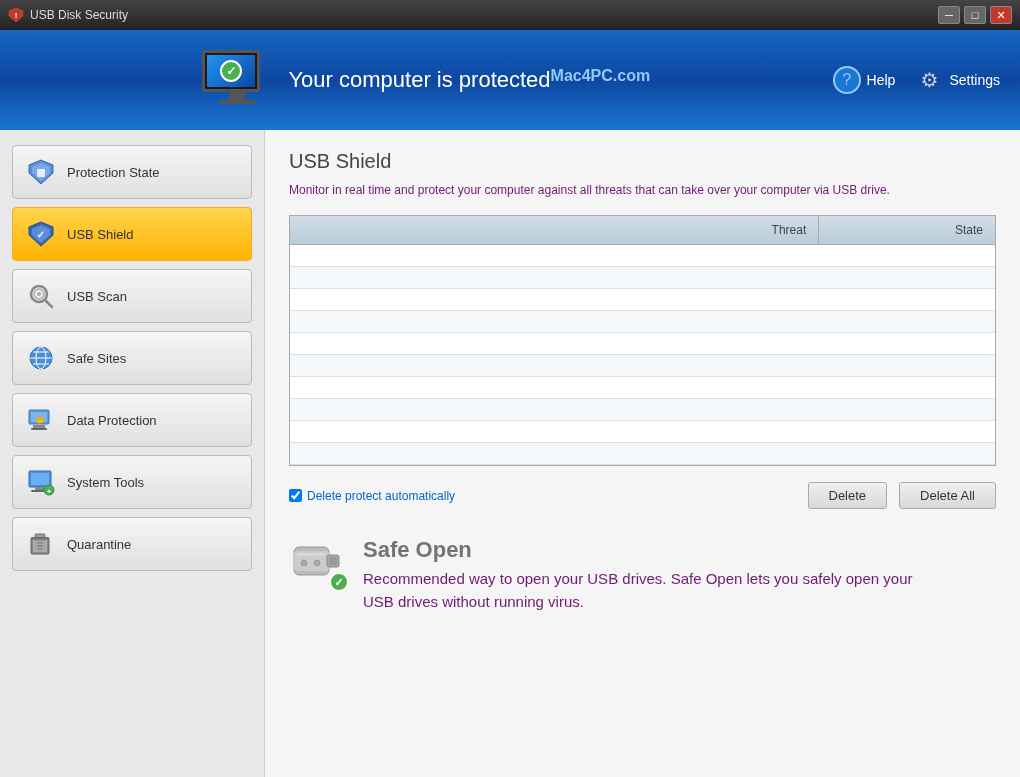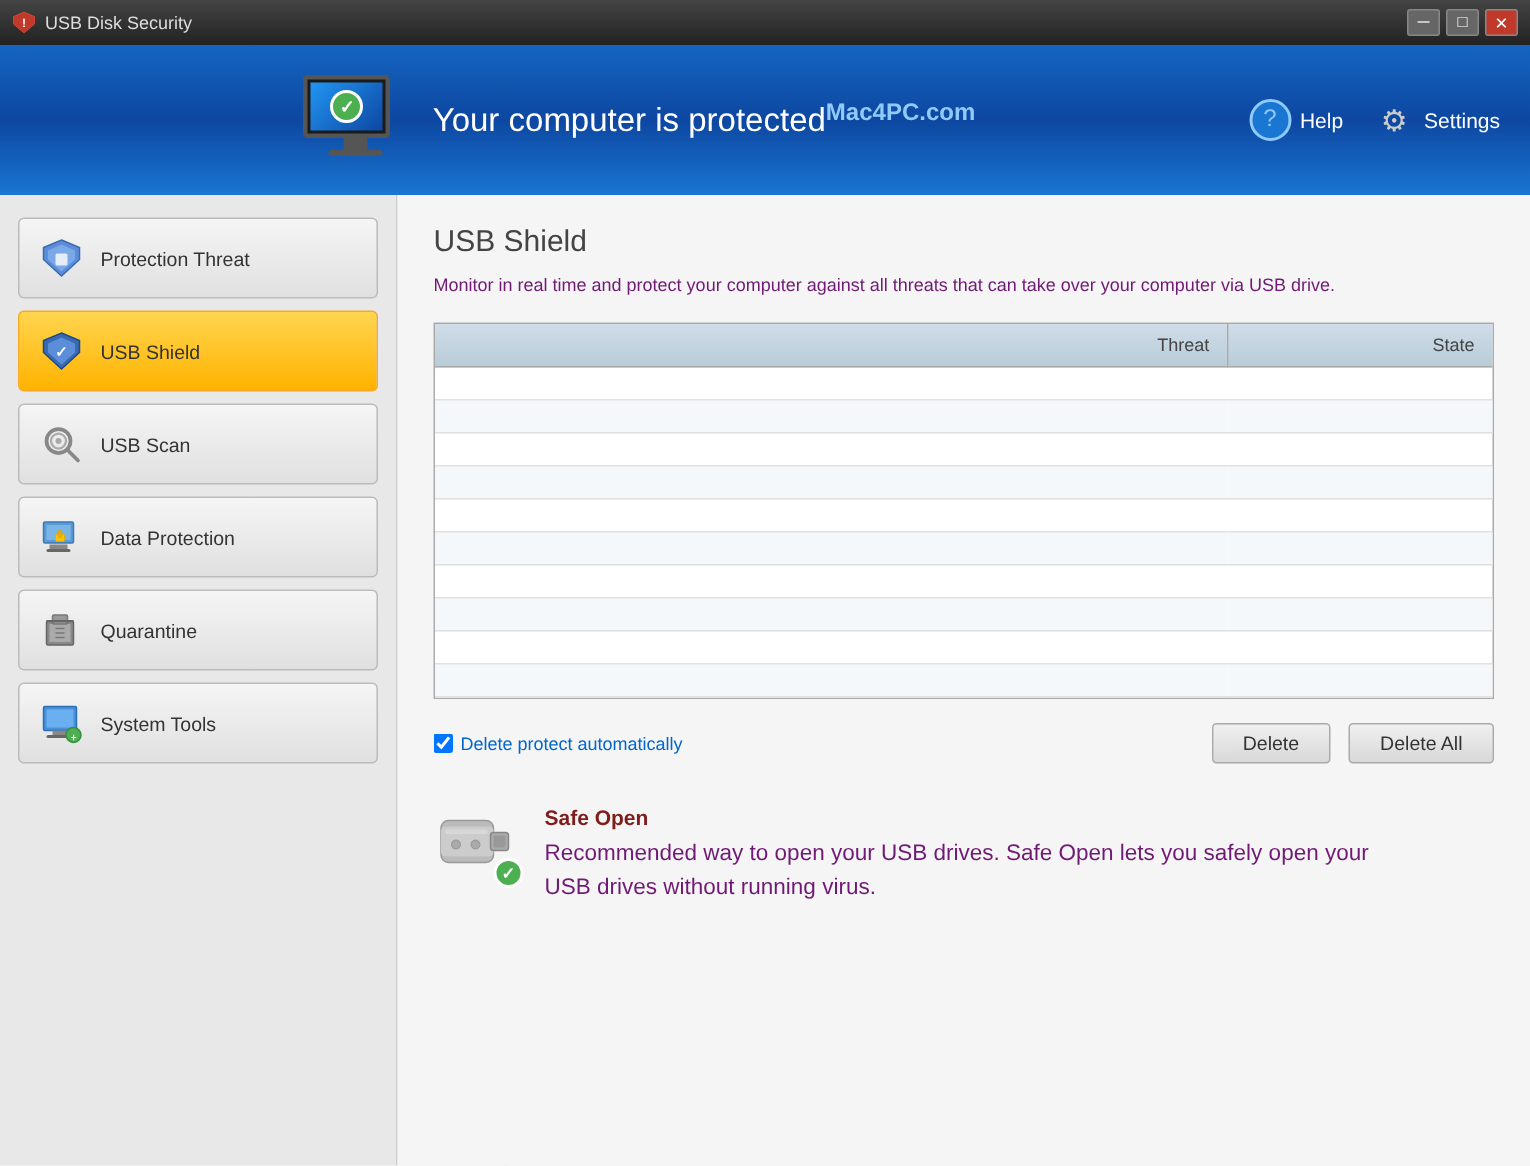--- a/index.html
+++ b/index.html
@@ -320,22 +320,22 @@
       border: 2px solid white;
       display: flex;
       align-items: center;
       justify-content: center;
       color: white;
       font-size: 11px;
       font-weight: bold;
     }
     .safe-open-text-area { }
     .safe-open-title {
-      font-size: 14px;
-      color: #7f1d1d;
+      font-size: 22px;
+      color: #737373;
       margin-bottom: 5px;
     }
     .safe-open-desc {
       font-size: 15px;
       color: #701a75;
       line-height: 1.5;
       max-width: 580px;
     }
   </style>
 </head>
@@ -393,21 +393,21 @@
   <div class="sidebar">
 
     <div class="sidebar-item">
       <div class="sidebar-item-icon">
         <svg width="28" height="28" viewBox="0 0 28 28">
           <polygon points="14,2 26,7 26,15 14,26 2,15 2,7" fill="#5b8dd9" stroke="#3a6ab0" stroke-width="1"></polygon>
           <polygon points="14,5 23,9 23,15 14,23 5,15 5,9" fill="#7aa8e8"></polygon>
           <rect x="10" y="11" width="8" height="8" rx="1" fill="white" opacity="0.8"></rect>
         </svg>
       </div>
-      <span class="sidebar-item-label">Protection Threat</span>
+      <span class="sidebar-item-label">Protection State</span>
     </div>
 
     <div class="sidebar-item active">
       <div class="sidebar-item-icon">
         <svg width="28" height="28" viewBox="0 0 28 28">
           <polygon points="14,2 26,7 26,15 14,26 2,15 2,7" fill="#3a6ab0" stroke="#1a4a90" stroke-width="1"></polygon>
           <polygon points="14,5 23,9 23,15 14,23 5,15 5,9" fill="#5b8dd9"></polygon>
           <text x="14" y="18" text-anchor="middle" fill="white" font-size="10" font-weight="bold">✓</text>
         </svg>
       </div>
@@ -419,62 +419,74 @@
         <svg width="28" height="28" viewBox="0 0 28 28">
           <circle cx="12" cy="12" r="8" fill="none" stroke="#888" stroke-width="2.5"></circle>
           <circle cx="12" cy="12" r="5" fill="none" stroke="#aaa" stroke-width="1.5"></circle>
           <line x1="18" y1="18" x2="25" y2="25" stroke="#888" stroke-width="2.5" stroke-linecap="round"></line>
           <circle cx="12" cy="12" r="2" fill="#aaa"></circle>
         </svg>
       </div>
       <span class="sidebar-item-label">USB Scan</span>
     </div>
 
+    <div class="sidebar-item">
+      <div class="sidebar-item-icon">
+        <svg width="28" height="28" viewBox="0 0 28 28">
+          <circle cx="14" cy="14" r="11" fill="#4a90d9" stroke="#2a70b9" stroke-width="1"></circle>
+          <ellipse cx="14" cy="14" rx="5" ry="11" fill="none" stroke="white" stroke-width="1"></ellipse>
+          <line x1="3" y1="14" x2="25" y2="14" stroke="white" stroke-width="1"></line>
+          <line x1="6" y1="8" x2="22" y2="8" stroke="white" stroke-width="1"></line>
+          <line x1="6" y1="20" x2="22" y2="20" stroke="white" stroke-width="1"></line>
+        </svg>
+      </div>
+      <span class="sidebar-item-label">Safe Sites</span>
+    </div>
 
     <div class="sidebar-item">
       <div class="sidebar-item-icon">
         <svg width="28" height="28" viewBox="0 0 28 28">
           <rect x="2" y="4" width="20" height="14" rx="1" fill="#5b9bd5" stroke="#3a7ab5" stroke-width="1"></rect>
           <rect x="4" y="6" width="16" height="10" fill="#7ab5e5"></rect>
           <rect x="6" y="19" width="12" height="3" fill="#888"></rect>
           <rect x="4" y="22" width="16" height="2" rx="1" fill="#666"></rect>
           <rect x="10" y="12" width="6" height="5" rx="1" fill="#ffc107" stroke="#e6a800" stroke-width="0.5"></rect>
           <rect x="12" y="10" width="2" height="4" rx="1" fill="none" stroke="#e6a800" stroke-width="1.2"></rect>
         </svg>
       </div>
       <span class="sidebar-item-label">Data Protection</span>
+    </div>
+
+    <div class="sidebar-item">
+      <div class="sidebar-item-icon">
+        <svg width="28" height="28" viewBox="0 0 28 28">
+          <rect x="2" y="3" width="22" height="16" rx="1" fill="#4a90d9" stroke="#2a70b9" stroke-width="1"></rect>
+          <rect x="4" y="5" width="18" height="12" fill="#6aafef"></rect>
+          <rect x="8" y="19" width="10" height="3" fill="#888"></rect>
+          <rect x="4" y="22" width="18" height="2" rx="1" fill="#666"></rect>
+          <circle cx="22" cy="22" r="5" fill="#4caf50" stroke="#388e3c" stroke-width="1"></circle>
+          <text x="22" y="26" text-anchor="middle" fill="white" font-size="7" font-weight="bold">+</text>
+        </svg>
+      </div>
+      <span class="sidebar-item-label">System Tools</span>
     </div>
 
     <div class="sidebar-item">
       <div class="sidebar-item-icon">
         <svg width="28" height="28" viewBox="0 0 28 28">
           <rect x="4" y="8" width="18" height="16" rx="1" fill="#888" stroke="#666" stroke-width="1"></rect>
           <rect x="6" y="10" width="14" height="12" fill="#aaa"></rect>
           <rect x="8" y="4" width="10" height="6" rx="1" fill="#999" stroke="#777" stroke-width="1"></rect>
           <line x1="4" y1="8" x2="22" y2="8" stroke="#666" stroke-width="1.5"></line>
           <line x1="10" y1="13" x2="16" y2="13" stroke="#777" stroke-width="1"></line>
           <line x1="10" y1="16" x2="16" y2="16" stroke="#777" stroke-width="1"></line>
           <line x1="10" y1="19" x2="16" y2="19" stroke="#777" stroke-width="1"></line>
         </svg>
       </div>
       <span class="sidebar-item-label">Quarantine</span>
-    </div>
-
-    <div class="sidebar-item">
-      <div class="sidebar-item-icon">
-        <svg width="28" height="28" viewBox="0 0 28 28">
-          <rect x="2" y="3" width="22" height="16" rx="1" fill="#4a90d9" stroke="#2a70b9" stroke-width="1"></rect>
-          <rect x="4" y="5" width="18" height="12" fill="#6aafef"></rect>
-          <rect x="8" y="19" width="10" height="3" fill="#888"></rect>
-          <rect x="4" y="22" width="18" height="2" rx="1" fill="#666"></rect>
-          <circle cx="22" cy="22" r="5" fill="#4caf50" stroke="#388e3c" stroke-width="1"></circle>
-          <text x="22" y="26" text-anchor="middle" fill="white" font-size="7" font-weight="bold">+</text>
-        </svg>
-      </div>
-      <span class="sidebar-item-label">System Tools</span>
     </div>
 
   </div>
 
   <div class="content-area">
 
     <h2 class="content-title">USB Shield</h2>
     <p class="content-description">Monitor in real time and protect your computer against all threats that can take over your computer via USB drive.</p>
 
     <div class="threat-table-container">

